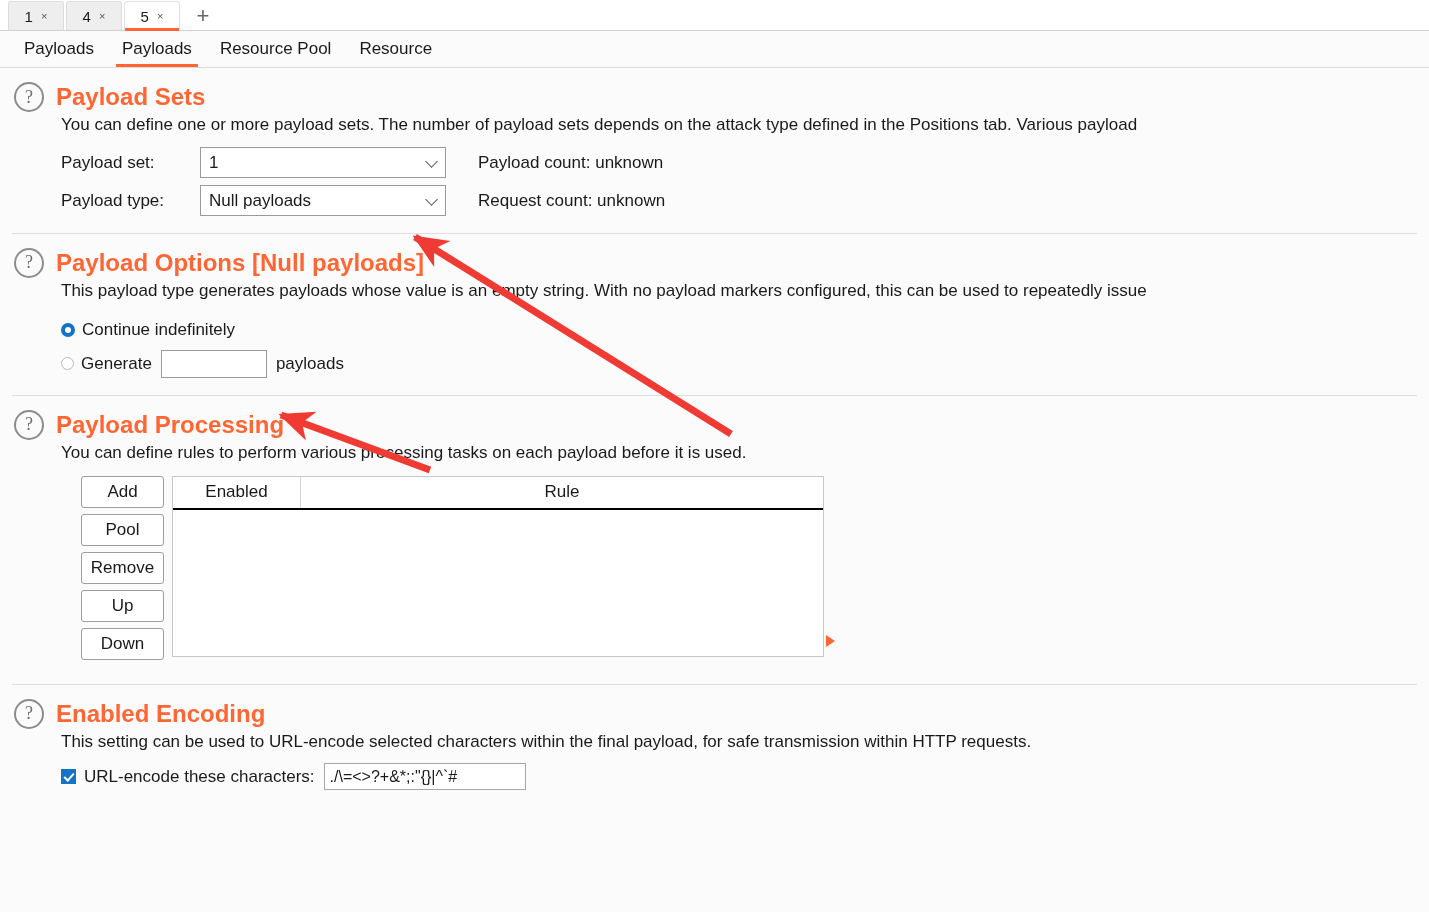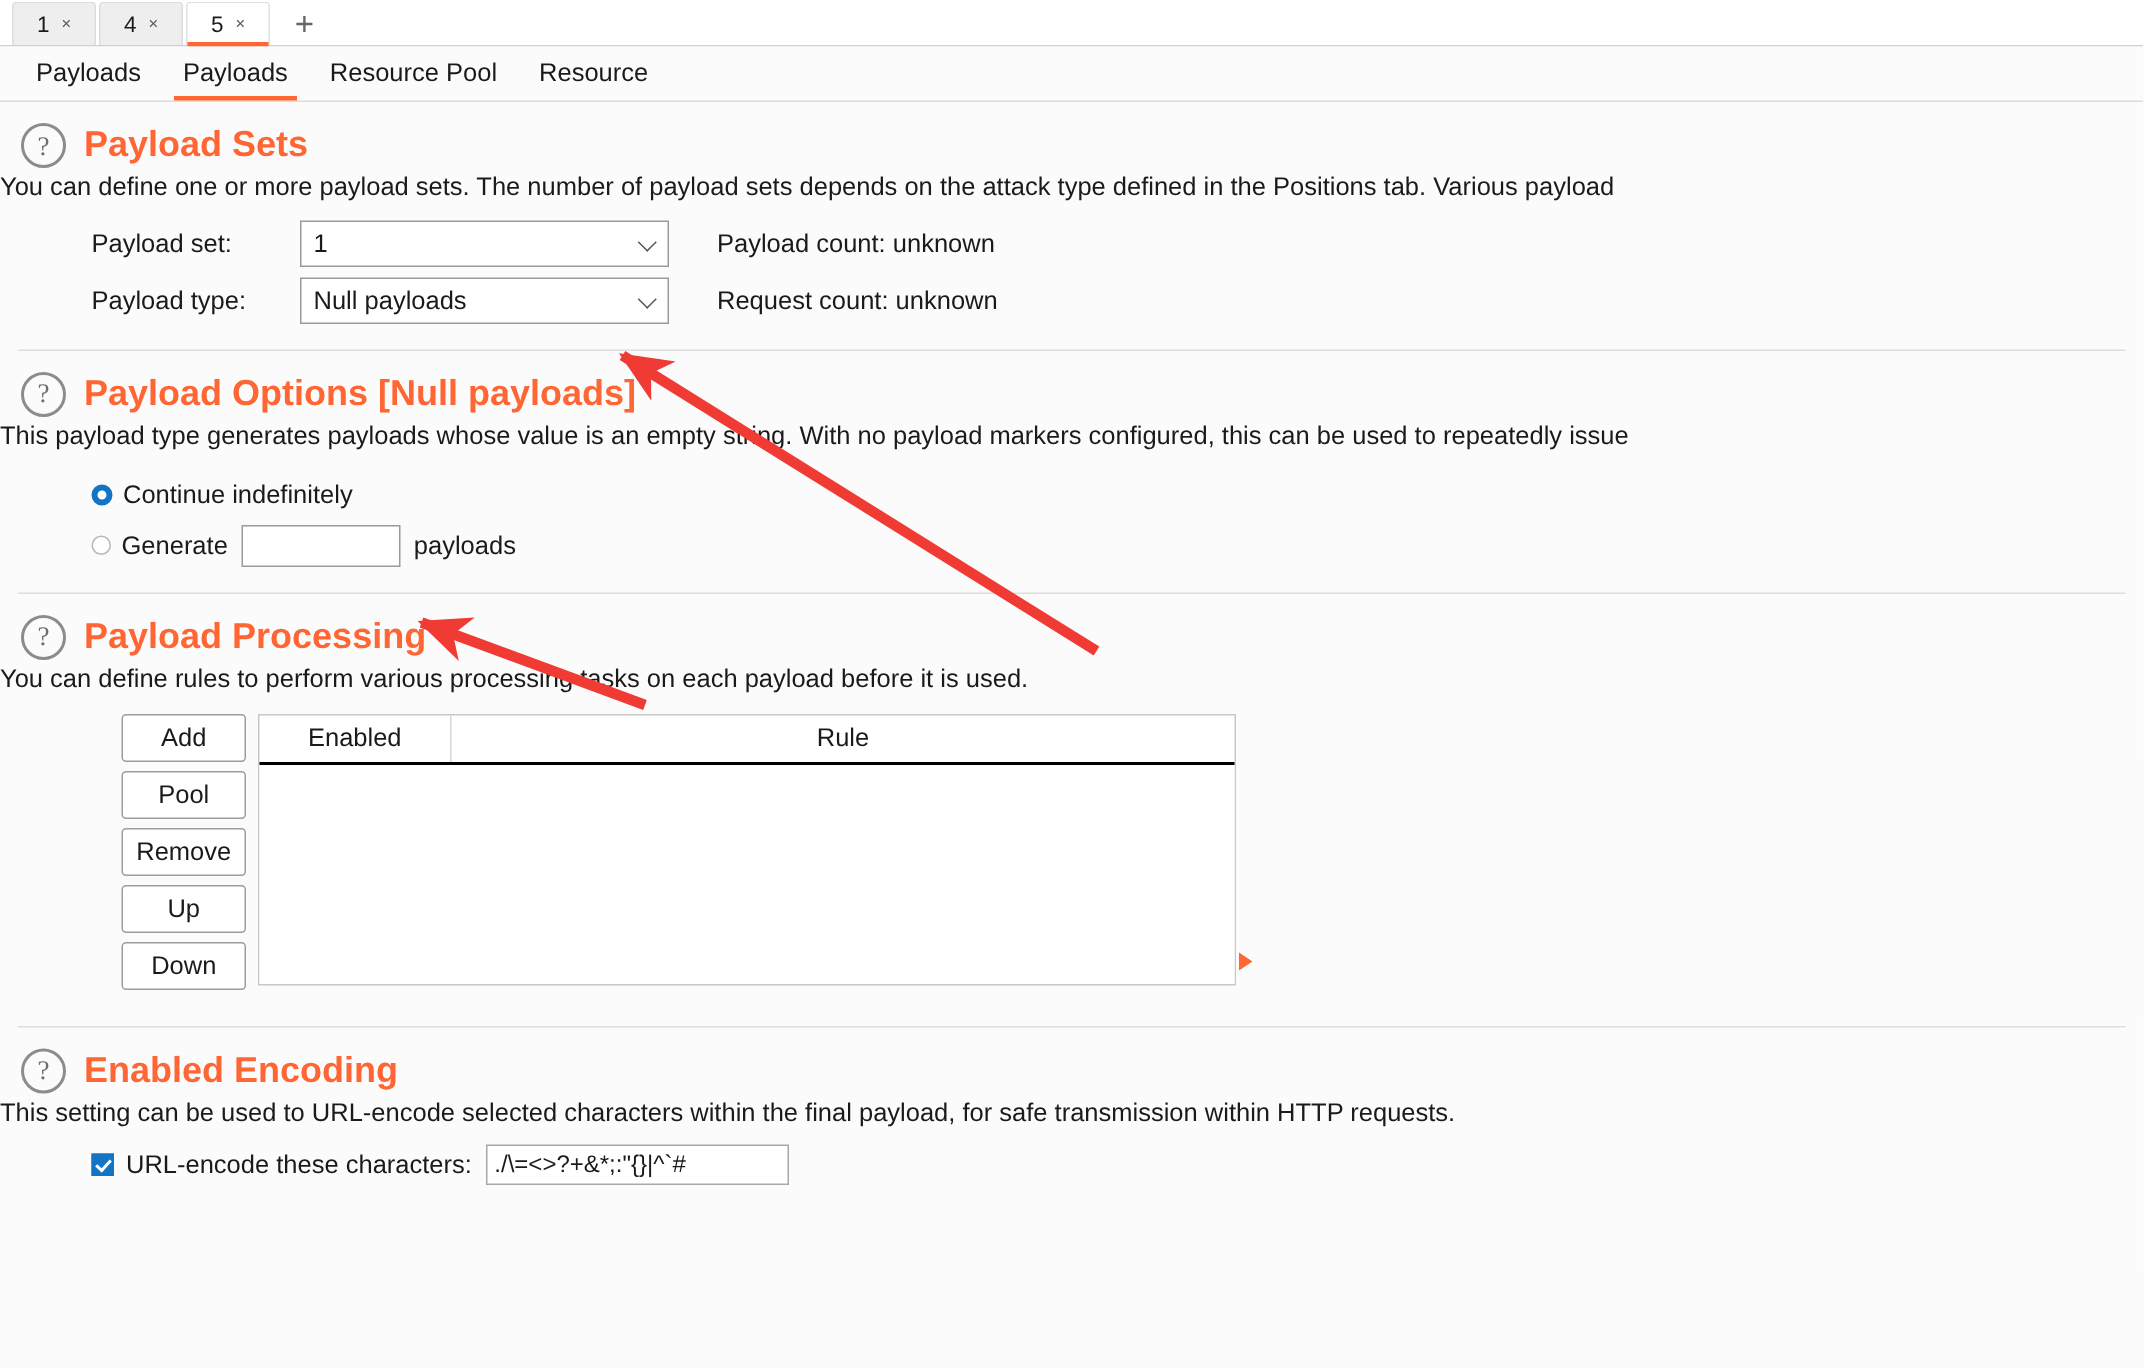--- a/index.html
+++ b/index.html
@@ -147,20 +147,21 @@
     padding-bottom: 1px;
   }
   .sec-title {
     color: #ff6633;
     font-size: 24px;
     font-weight: bold;
     line-height: 1.1;
     white-space: nowrap;
   }
   .sec-desc {
+    padding-left: 61px;
     font-size: 17px;
     color: #1a1a1a;
     line-height: 1.35;
     white-space: nowrap;
   }
 
   .field-rows { padding-left: 61px; padding-top: 10px; }
   .frow {
     display: flex;
     align-items: center;

